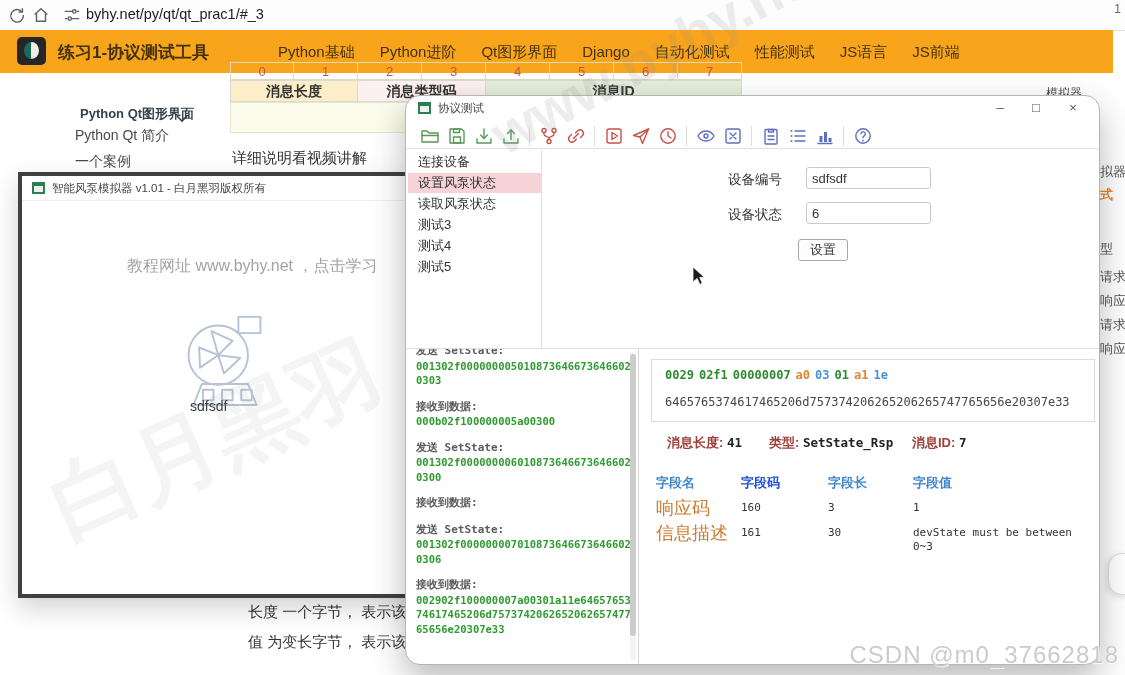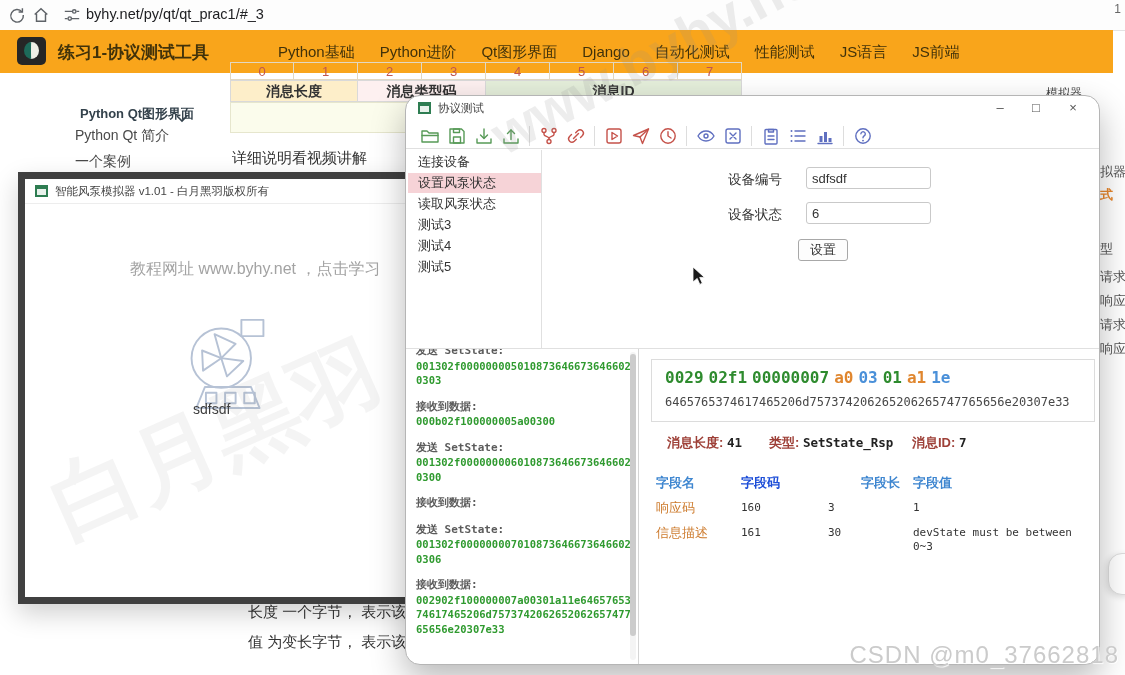--- a/index.html
+++ b/index.html
@@ -46,21 +46,21 @@
   .btmline{position:absolute;left:248px;font-size:15px;color:#333;white-space:nowrap;}
   #btm0{top:603px;} #btm1{top:633px;}
   .rtopfrag{position:absolute;left:1046px;top:85px;font-size:12px;color:#444;white-space:nowrap;}
   #rightfrags .rfrag{position:absolute;left:1100px;font-size:13px;color:#555;white-space:nowrap;}
   #rightfrags .accent{color:#e8882e;font-weight:bold;}
   .floatwidget{position:absolute;left:1108px;top:553px;width:30px;height:40px;background:#fff;
                border:1px solid #ddd;border-radius:14px 0 0 14px;box-shadow:-2px 2px 6px rgba(0,0,0,.12);}
 
   
   .simwin{position:absolute;left:18px;top:172px;width:382px;height:418px;background:#fff;
-          border:7px solid #404040;border-radius:0;box-shadow:0 10px 24px rgba(0,0,0,.18);padding-left:16px;}
+          border:4px solid #404040;border-radius:0;box-shadow:0 10px 24px rgba(0,0,0,.18);padding-left:16px;}
   .simtitlebar{position:absolute;left:0;top:0;right:0;height:24px;border-bottom:1px solid #ededed;}
   .winicon{position:absolute;left:10px;top:6px;width:13px;height:12px;background:#2e7d52;}
   .winicon::after{content:"";position:absolute;left:2px;top:4px;right:2px;bottom:2px;background:#e9f2ec;}
   .simtitle{position:absolute;left:30px;top:5px;font-size:11.5px;color:#444;white-space:nowrap;}
   .simhint{position:absolute;left:105px;top:80px;font-size:16px;color:#a3a3a3;}
   .pump{position:absolute;left:156px;top:133px;width:92px;height:100px;color:#b6c2d5;}
   .pump svg{width:100%;height:100%;}
   .pumplabel{position:absolute;left:168px;top:222px;font-size:14px;color:#3c3c3c;}
 
   
@@ -104,31 +104,31 @@
   .loglabel{font-size:11px;font-weight:bold;color:#5c5c5c;line-height:14.5px;
             font-family:"DejaVu Sans Mono","Liberation Mono",monospace;}
   .loghex{font-size:10.5px;font-weight:bold;color:#2f9a2f;line-height:14.5px;white-space:nowrap;
           font-family:"DejaVu Sans Mono","Liberation Mono",monospace;}
   .logscroll{position:absolute;left:224px;top:256px;width:6px;height:308px;background:#f4f4f4;border-radius:3px;}
   .logthumb{position:absolute;left:0;top:2px;width:6px;height:282px;background:#cccccc;border-radius:3px;cursor:pointer;}
   .vrule{position:absolute;left:232px;top:253px;width:1px;height:315px;background:#d5d5d5;}
 
   .hexbox{position:absolute;left:245px;top:263px;width:444px;height:63px;border:1px solid #dcdcdc;
           box-sizing:border-box;background:#fff;}
-  #hex1{position:absolute;left:13px;top:8px;font-size:16px;font-weight:bold;white-space:nowrap;}
+  #hex1{position:absolute;left:13px;top:8px;font-size:12px;font-weight:bold;white-space:nowrap;}
   #hex1 .htok{margin-right:5px;}
   #hex2{position:absolute;left:13px;top:35px;font-size:12px;color:#474747;white-space:nowrap;}
   #summary{position:absolute;left:245px;top:338px;width:444px;height:20px;}
   .sumitem{position:absolute;top:0;font-size:13px;white-space:nowrap;}
   .sumlabel{color:#9e4038;font-weight:bold;}
   .sumval{color:#222;font-weight:bold;font-family:"DejaVu Sans Mono","Liberation Mono",monospace;font-size:12.5px;}
   #ftable{position:absolute;left:250px;top:380px;width:440px;}
   .frow4{display:grid;grid-template-columns:85px 87px 85px 1fr;margin-bottom:11px;line-height:14px;}
   .fhead span{font-size:13px;font-weight:bold;}
-  .fname{font-size:13px;}
+  .fname{font-size:18px;}
   .fval{font-size:11px;color:#333;font-family:"DejaVu Sans Mono","Liberation Mono",monospace;}
 
   
   .sitewm{position:absolute;left:480px;top:110px;width:640px;font-size:56px;font-weight:bold;
           color:rgba(140,140,140,.16);transform:rotate(-28deg);transform-origin:left top;
           z-index:35;pointer-events:none;white-space:nowrap;}
   .logowm{position:absolute;left:40px;top:380px;font-size:88px;font-weight:bold;
           color:rgba(150,150,150,.10);transform:rotate(-24deg);z-index:15;pointer-events:none;white-space:nowrap;}
   .cursor{position:absolute;left:692px;top:266px;width:14px;height:20px;z-index:60;}
   .csdnwm{position:absolute;right:6px;bottom:6px;font-size:24px;color:#cbcbcb;z-index:55;
@@ -399,21 +399,21 @@
     </div>
     <div id="summary">
         <span class="sumitem" style="left: 16px;"><span class="sumlabel">消息长度: </span><span class="sumval">41</span></span>
         <span class="sumitem" style="left: 118px;"><span class="sumlabel">类型: </span><span class="sumval">SetState_Rsp</span></span>
         <span class="sumitem" style="left: 261px;"><span class="sumlabel">消息ID: </span><span class="sumval">7</span></span>
       </div>
     <div id="ftable">
         <div class="frow4 fhead">
           <span style="color: rgb(62, 134, 208);">字段名</span>
           <span style="color: #1d4ed8;">字段码</span>
-          <span style="color: rgb(62, 134, 208); margin-left: 33px;">字段长</span>
+          <span style="color: rgb(62, 134, 208);">字段长</span>
           <span style="color: rgb(62, 134, 208);">字段值</span>
         </div>
         <div class="frow4">
           <span class="fname" style="color: rgb(205, 123, 45);">响应码</span>
           <span class="fval">160</span>
           <span class="fval">3</span>
           <span class="fval">1</span>
         </div>
         <div class="frow4">
           <span class="fname" style="color: rgb(205, 123, 45);">信息描述</span>

